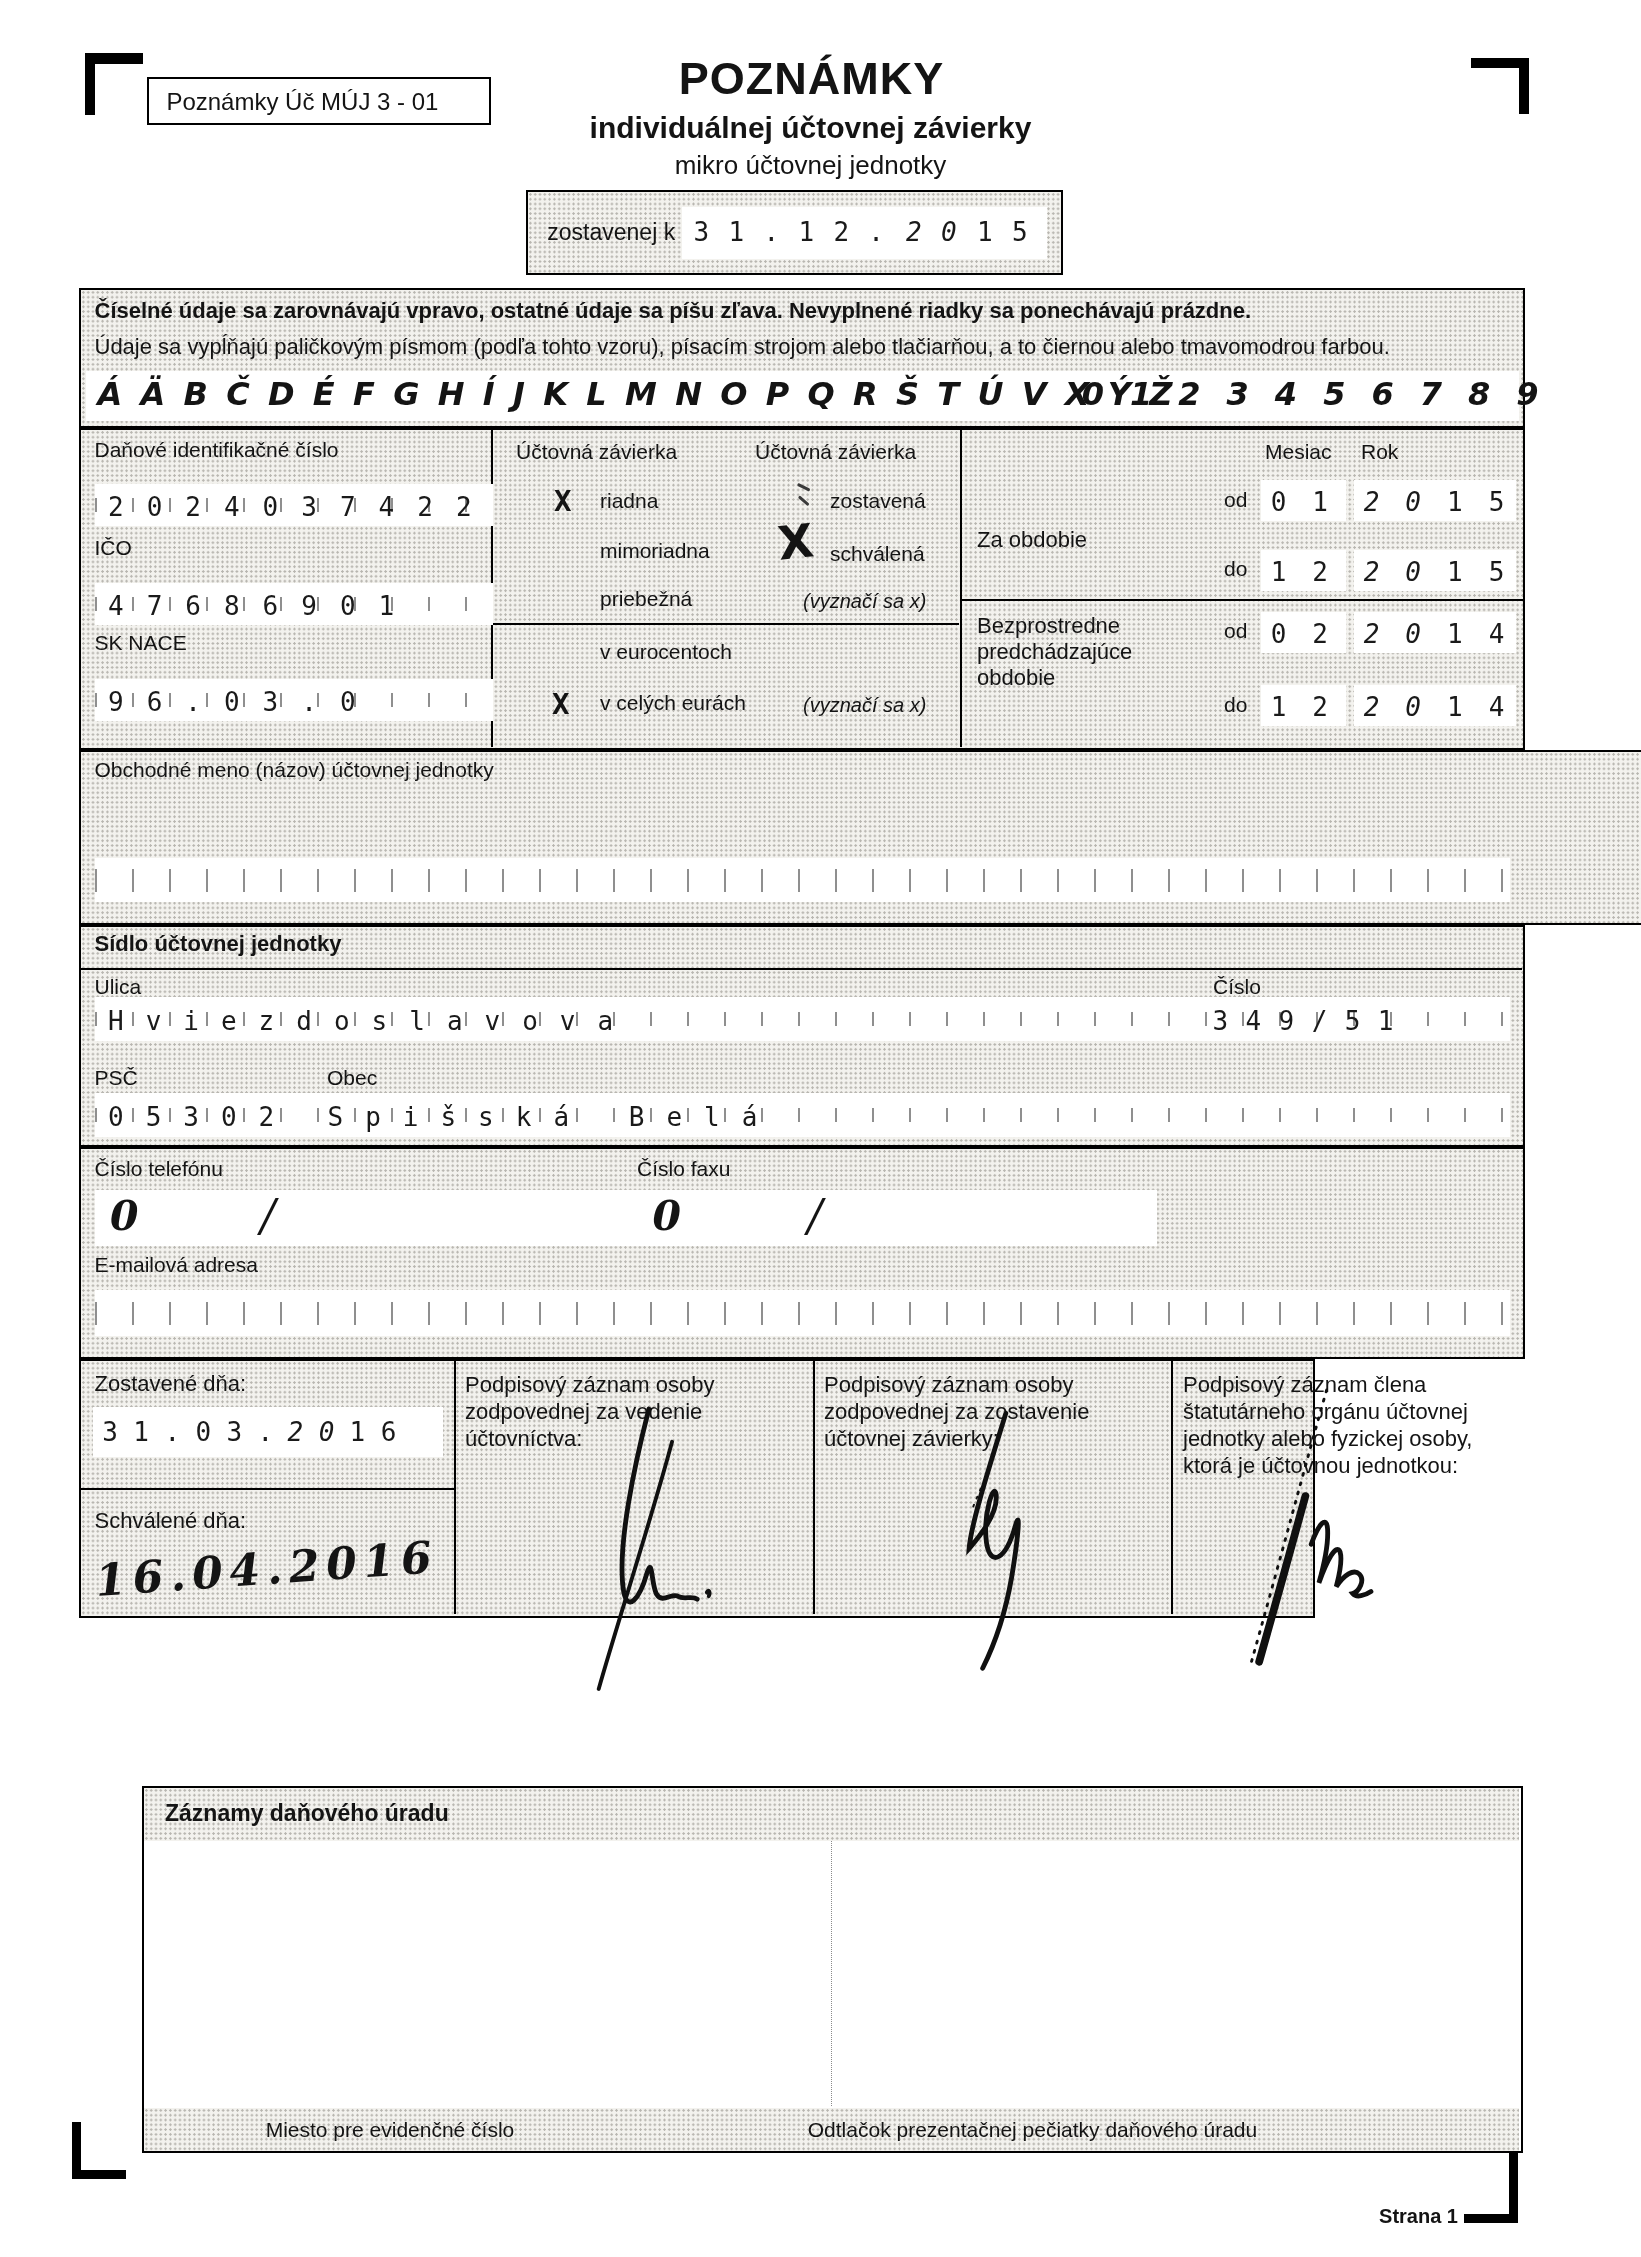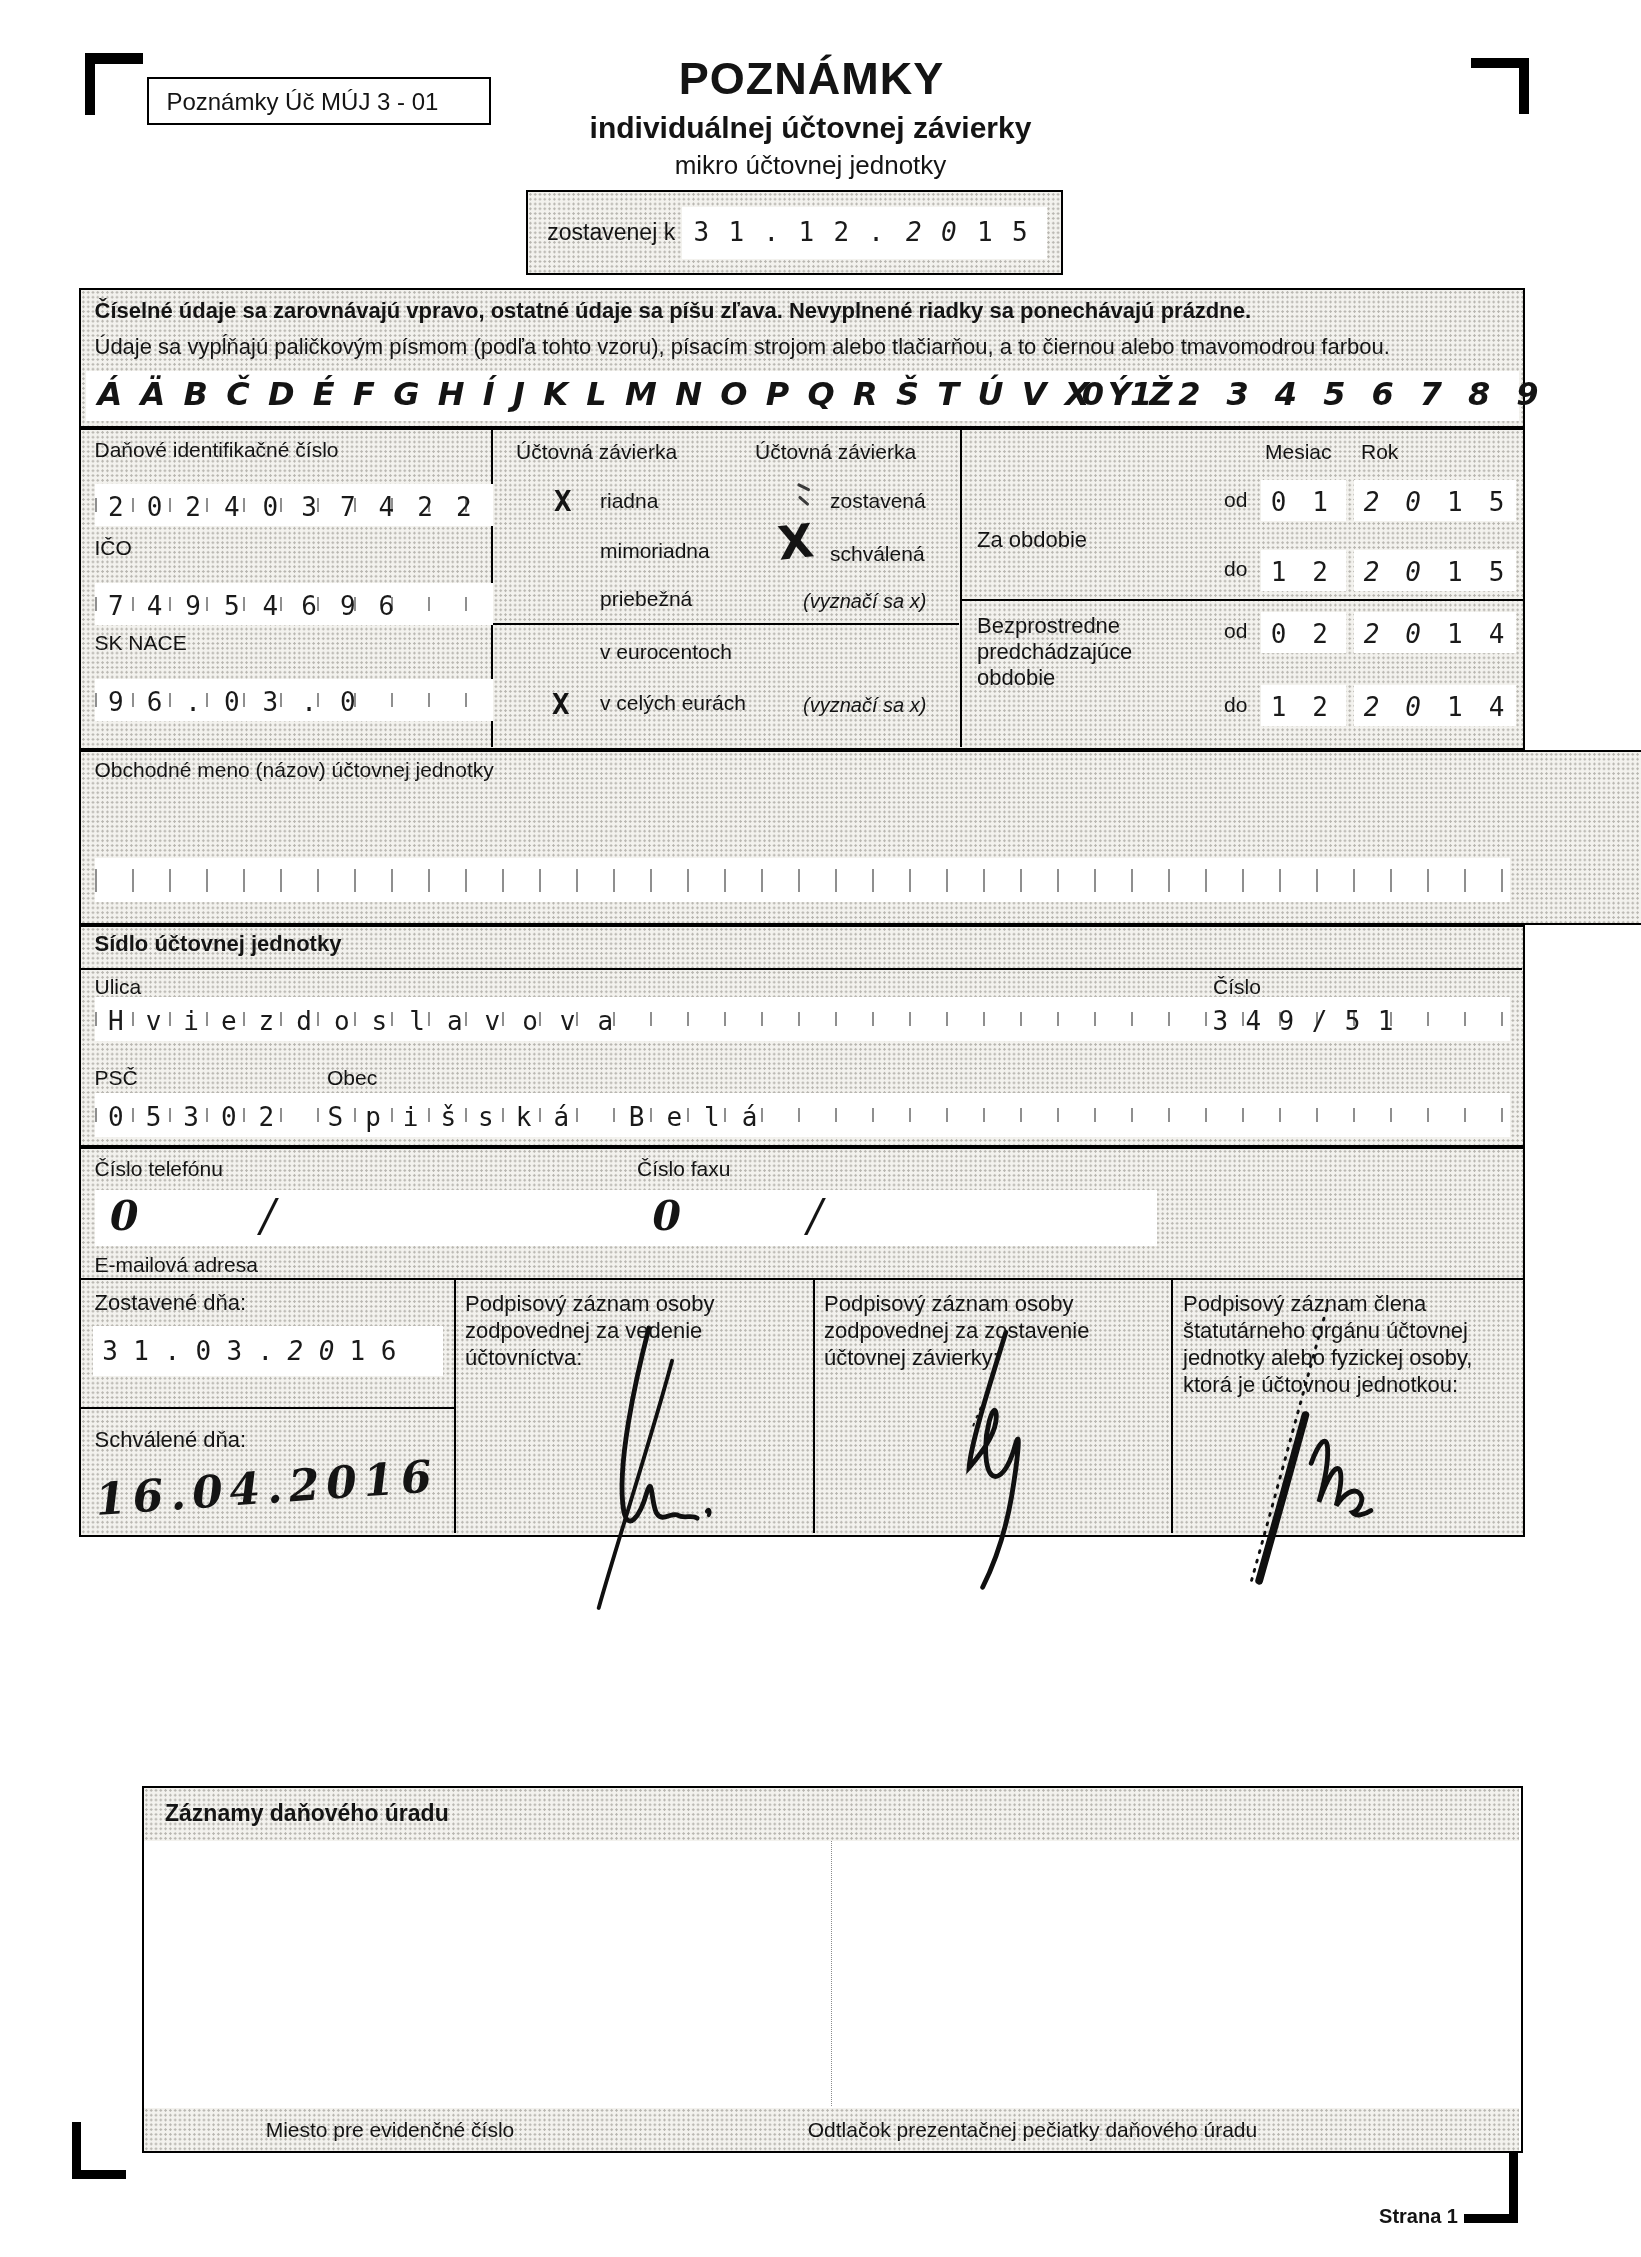--- a/index.html
+++ b/index.html
@@ -94,21 +94,21 @@
     <div class="vline" style="left:879px;top:0;height:317px;"></div>
     <div class="hline" style="left:410px;top:193px;width:468px;"></div>
     <div class="hline" style="left:879px;top:169px;width:565px;"></div>
 
     <div class="lbl" style="left:13.5px;top:7.7px;">Daňové identifikačné číslo</div>
     <div class="strip ticks" style="left:13.5px;top:54px;width:398px;height:42px;">
       <span class="val ls24" style="left:13.5px;top:7.7px;">2024037422</span>
     </div>
     <div class="lbl" style="left:13.5px;top:106px;">IČO</div>
     <div class="strip ticks" style="left:13.5px;top:153px;width:398px;height:42px;">
-      <span class="val ls24" style="left:13.5px;top:7.7px;">74954696</span>
+      <span class="val ls24" style="left:13.5px;top:7.7px;">47686901</span>
     </div>
     <div class="lbl" style="left:13.5px;top:201px;">SK NACE</div>
     <div class="strip ticks" style="left:13.5px;top:249px;width:398px;height:42px;">
       <span class="val ls24" style="left:13.5px;top:7.7px;">96.03.0</span>
     </div>
 
     <div class="lbl" style="left:435px;top:9.7px;">Účtovná závierka</div>
     <div class="lbl" style="left:674px;top:9.7px;">Účtovná závierka</div>
 
     <span class="xmark" style="left:473px;top:54px;">X</span>
@@ -203,21 +203,21 @@
     <div class="strip ticks44" style="left:13.5px;top:41px;width:1062px;height:56px;">
       <span class="abs" style="left:15.4px;top:1.9px;font-family:'DejaVu Serif',serif;font-style:italic;font-weight:bold;font-size:41px;">0</span>
       <span class="abs" style="left:166px;top:0px;font-family:'DejaVu Serif',serif;font-style:italic;font-size:44px;">/</span>
       <span class="abs" style="left:558px;top:1.9px;font-family:'DejaVu Serif',serif;font-style:italic;font-weight:bold;font-size:41px;">0</span>
       <span class="abs" style="left:713px;top:0px;font-family:'DejaVu Serif',serif;font-style:italic;font-size:44px;">/</span>
     </div>
     <div class="lbl" style="left:13.5px;top:104px;">E-mailová adresa</div>
     <div class="strip ticks ticks-tall" style="left:13.5px;top:141px;width:1415px;height:46px;"></div>
   </div>
 
-  <div class="box shade" style="left:79px;top:1278px;width:1446px;height:259px;">
+  <div class="box shade" style="left:79px;top:1359px;width:1236px;height:259px;">
     <div class="vline" style="left:373px;top:0;height:253px;"></div>
     <div class="vline" style="left:732px;top:0;height:253px;"></div>
     <div class="vline" style="left:1090px;top:0;height:253px;"></div>
     <div class="hline" style="left:0;top:127px;width:373px;"></div>
 
     <div class="lbl" style="left:13.5px;top:9.7px;font-size:22px;">Zostavené dňa:</div>
     <div class="strip" style="left:11.6px;top:46px;width:350px;height:50px;">
       <span class="val ls16" style="left:9.7px;top:9.7px;">31.03.</span>
       <span class="val ls16 pre" style="left:195px;top:9.7px;">20</span>
       <span class="val ls16" style="left:257px;top:9.7px;">16</span>

